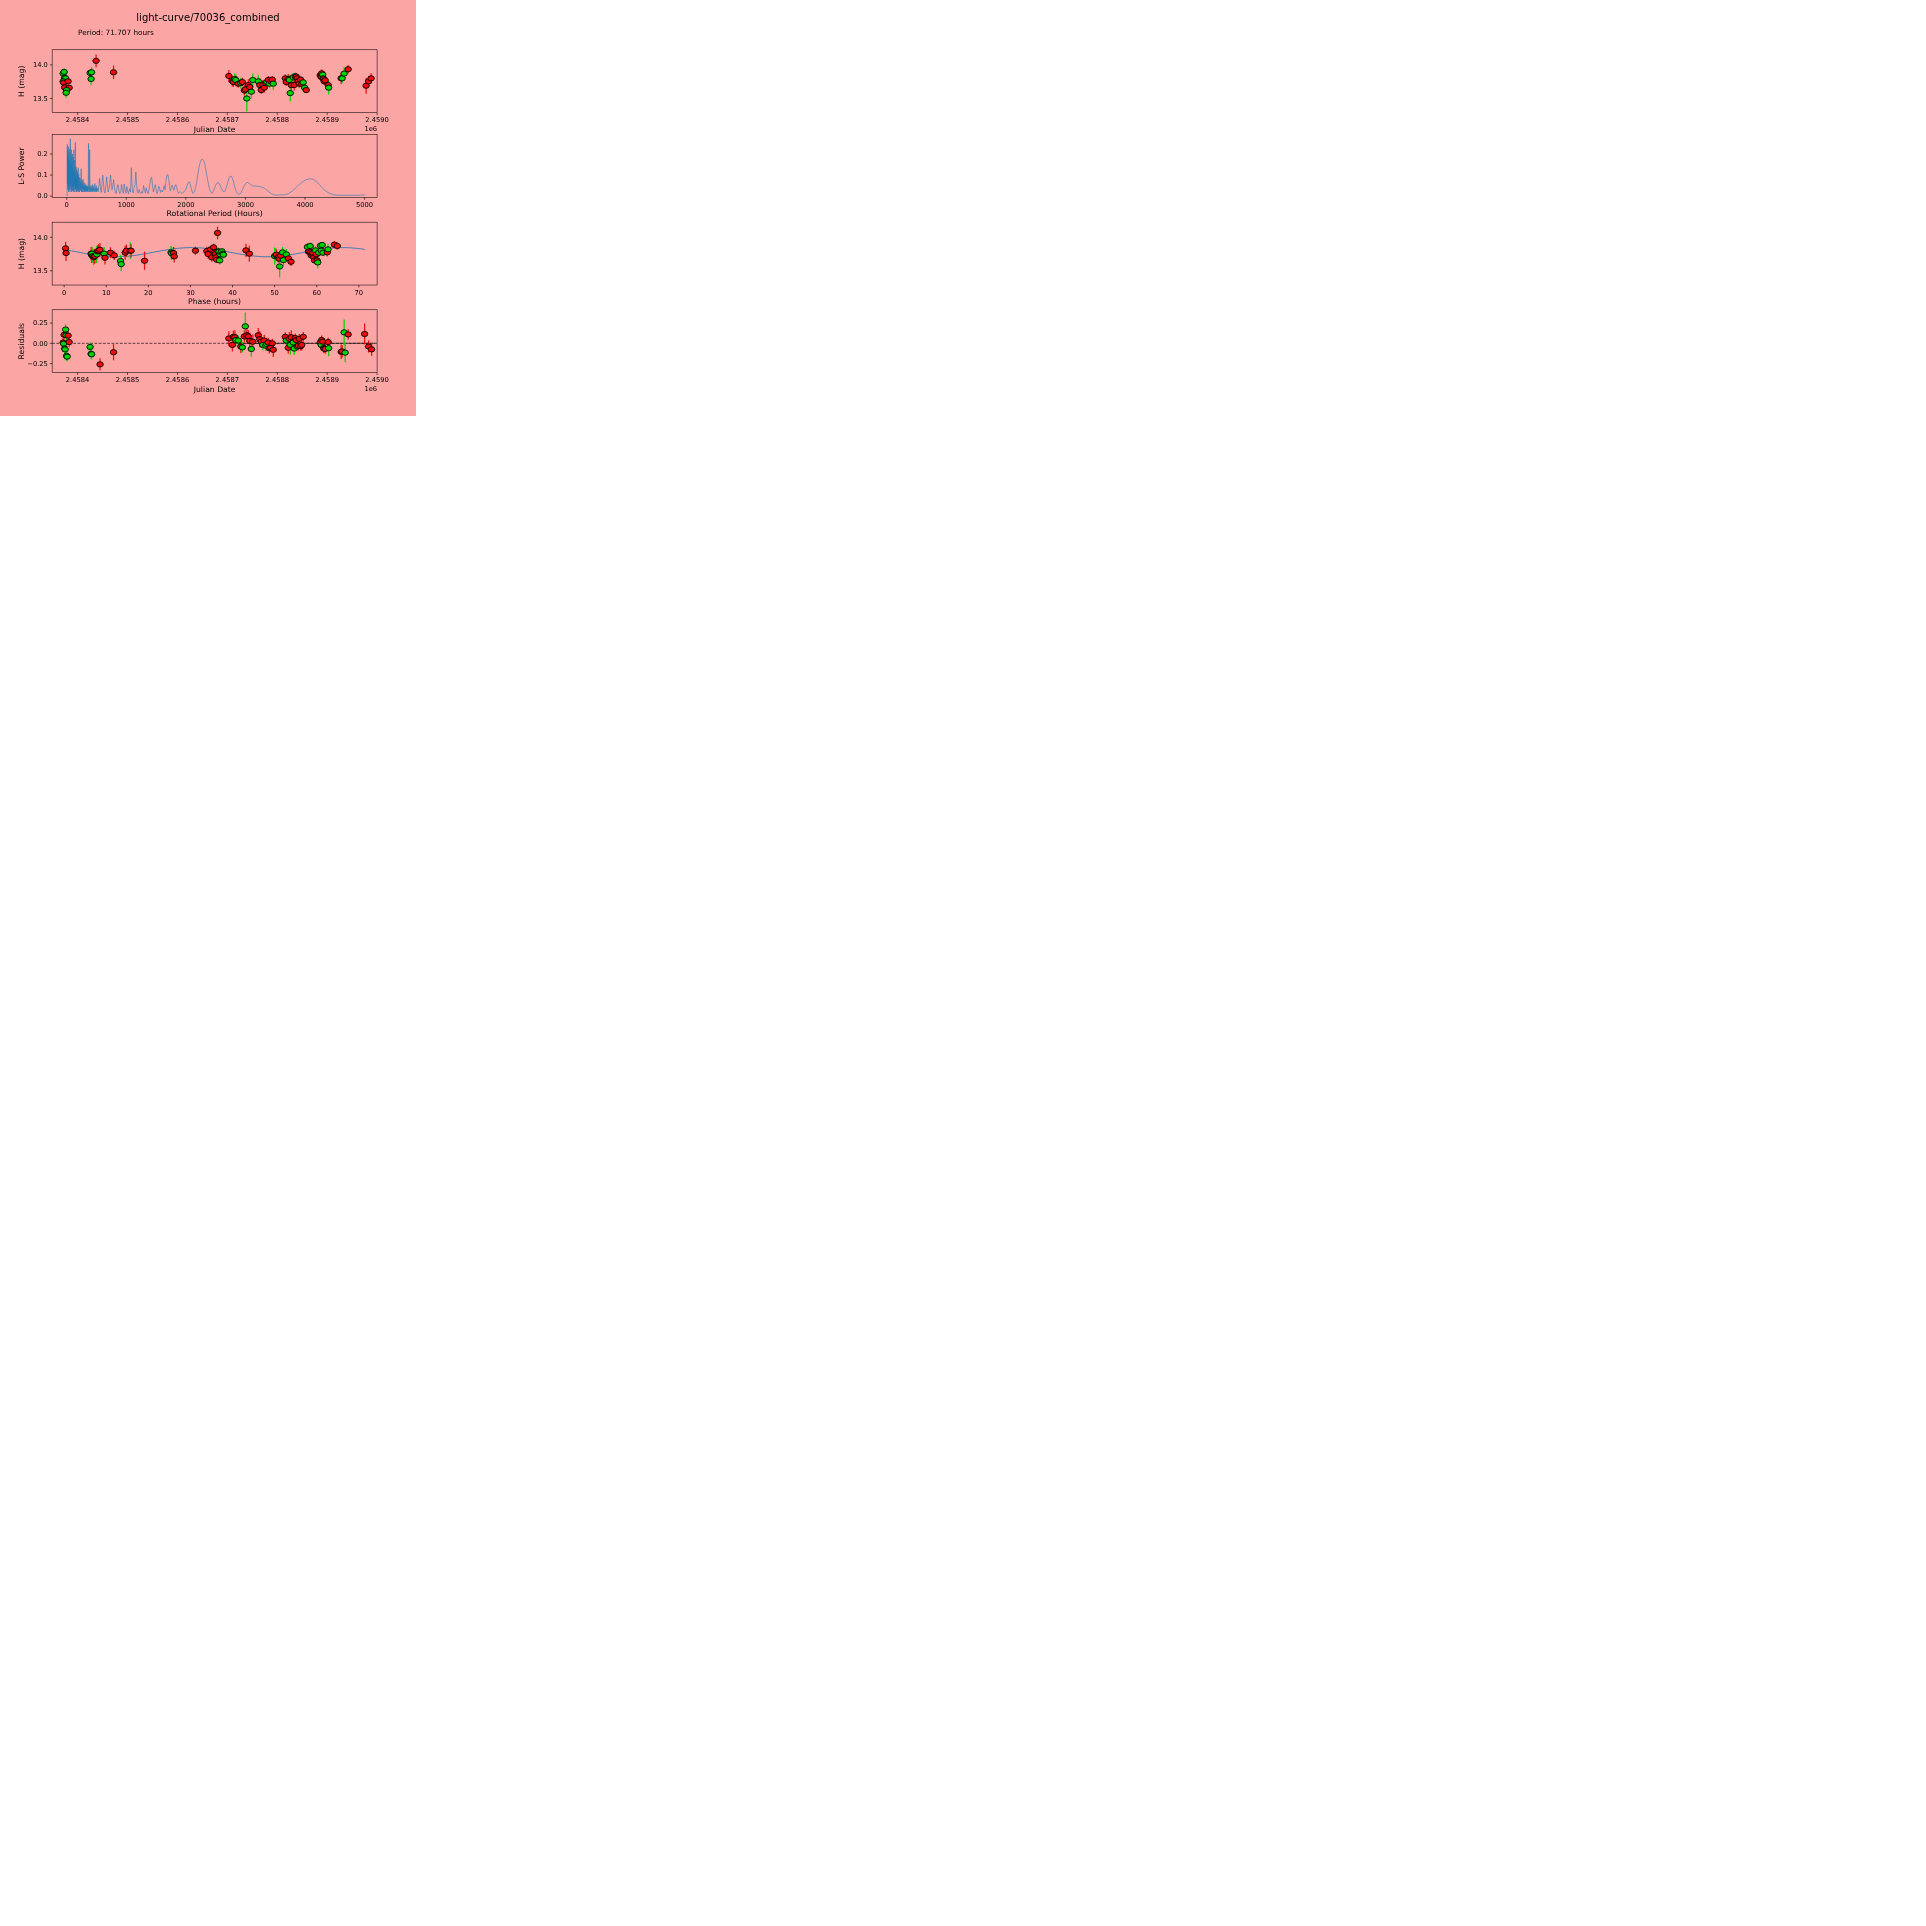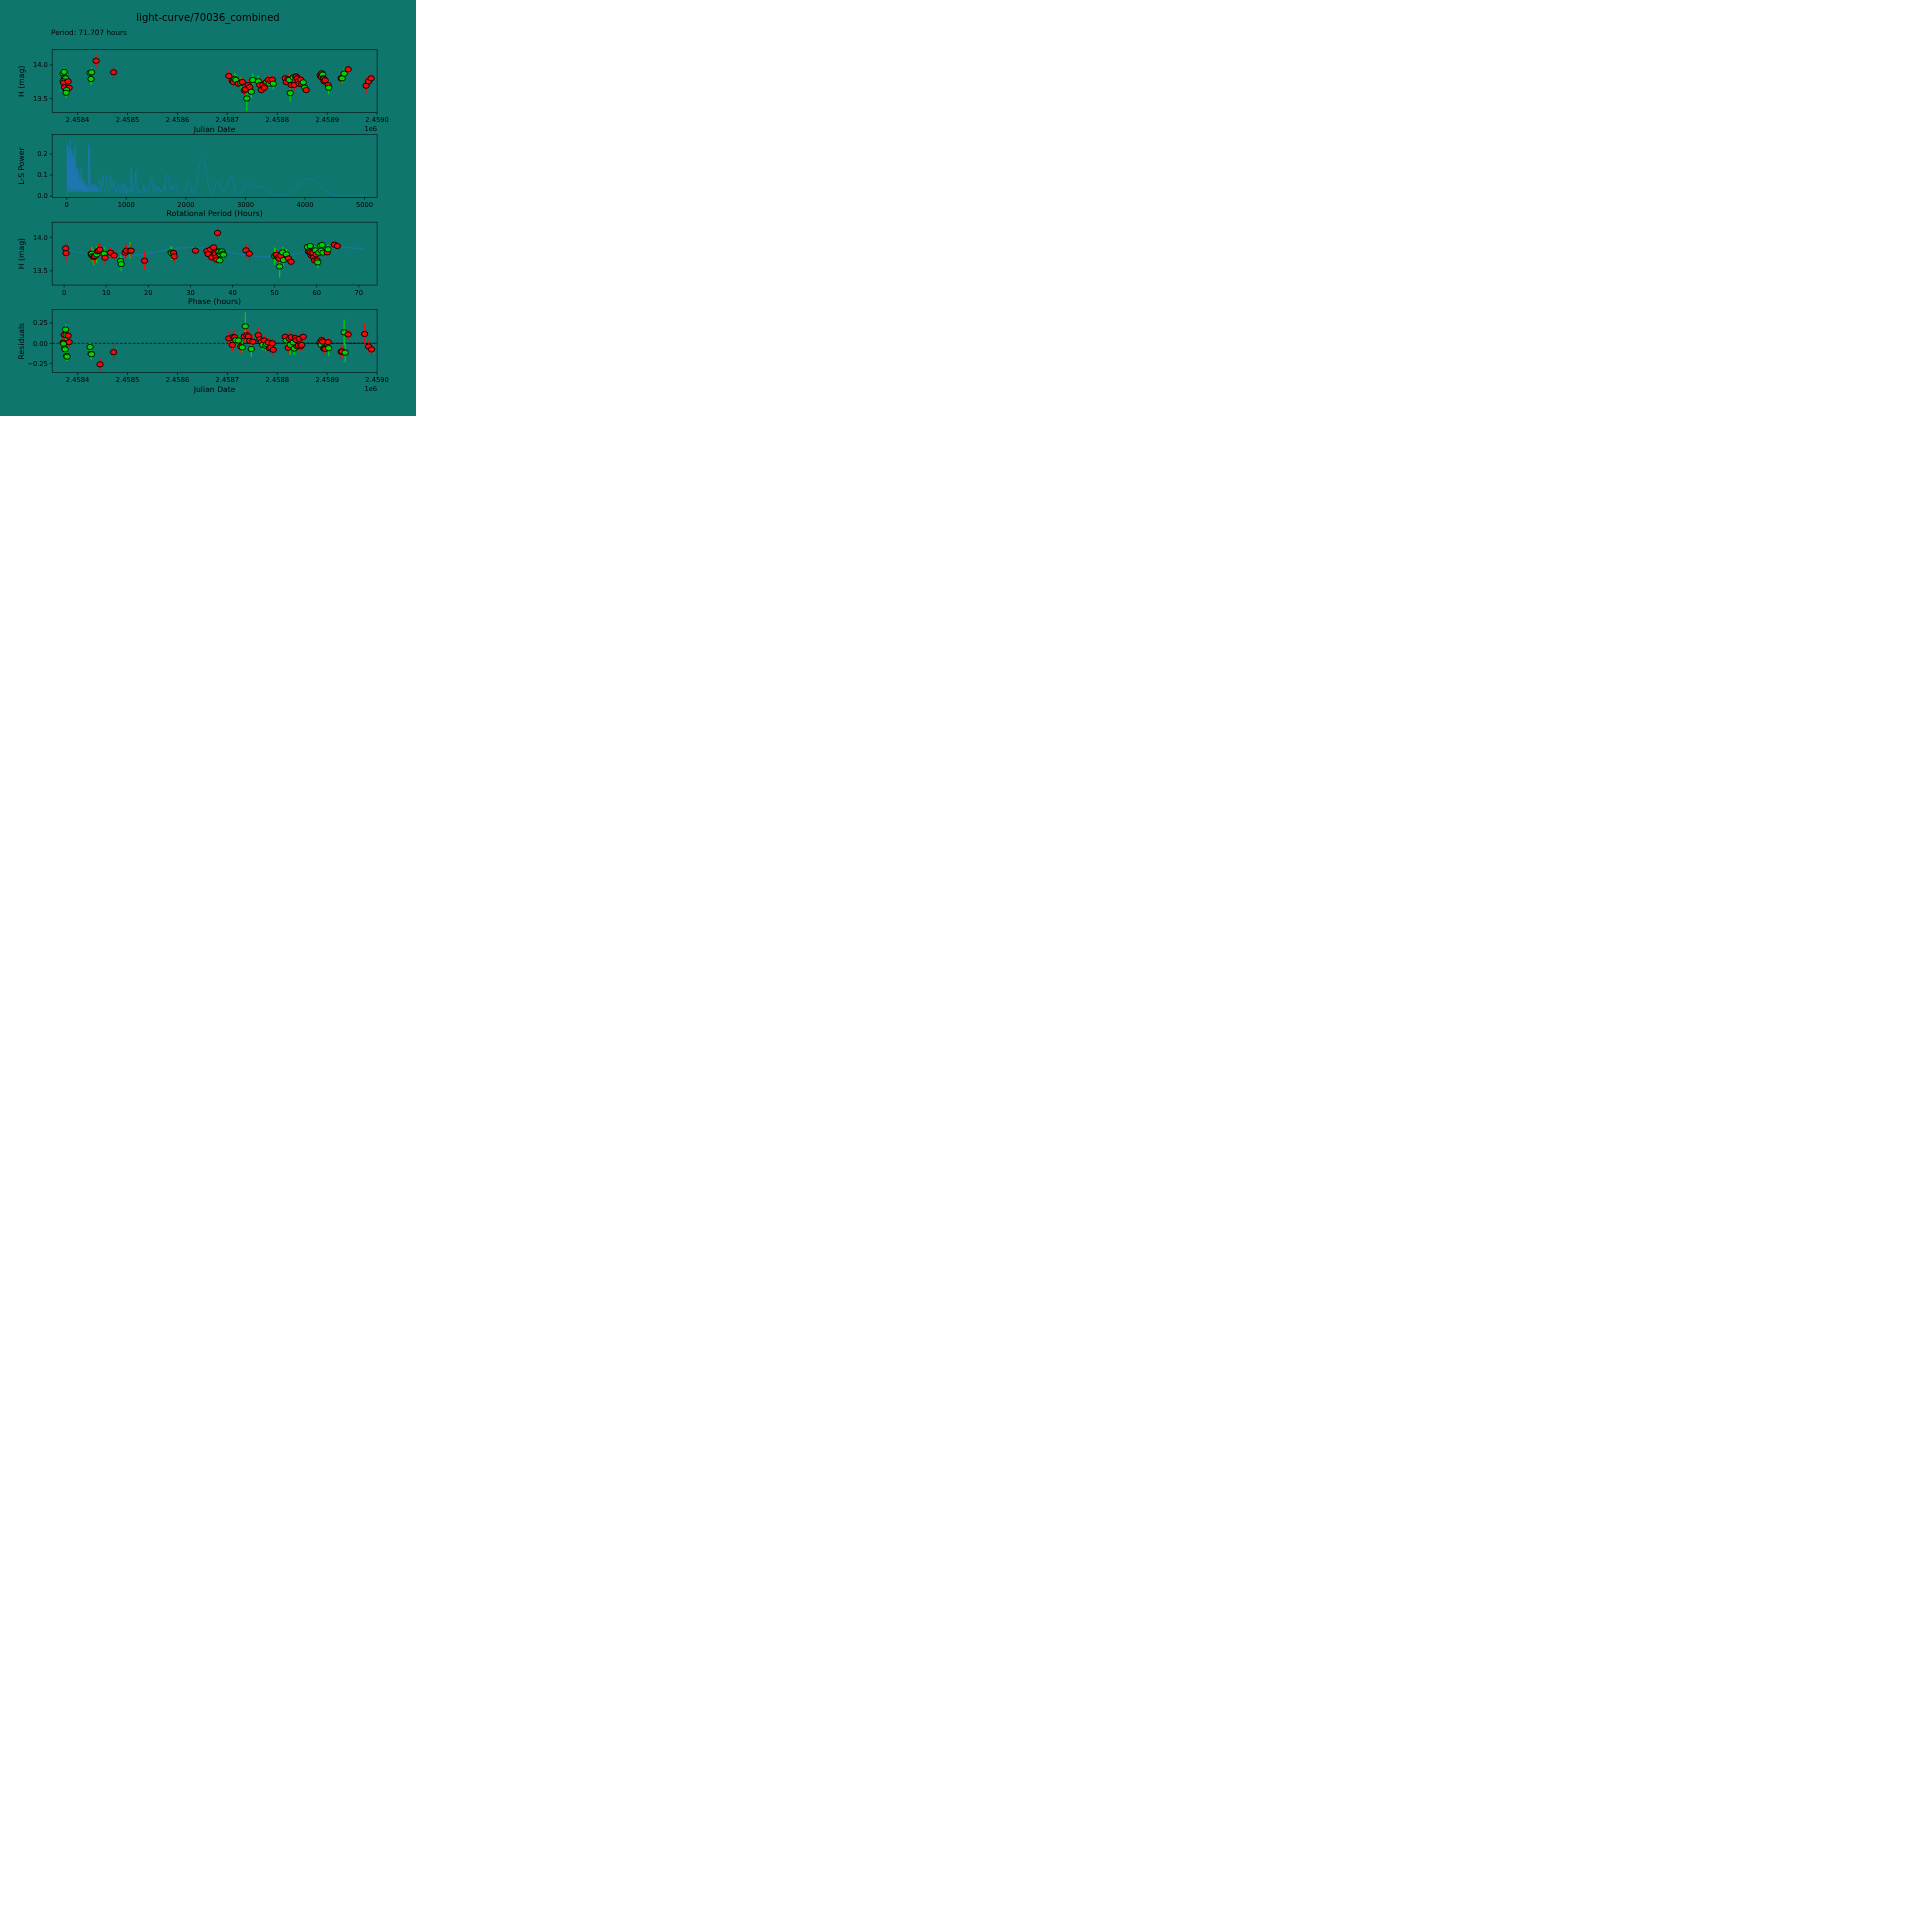--- a/index.html
+++ b/index.html
@@ -1,20 +1,20 @@
 <!DOCTYPE html>
 <html style="font-size:6.2px"><head>
 <meta charset="utf-8">
 <style>
   html,body{margin:0;padding:0;background:#ffffff;}
-  #page{position:relative;width:416px;height:416px;background:#0f766e;
+  #page{position:relative;width:416px;height:416px;background:#fca5a5;
         font-family:"DejaVu Sans","Liberation Sans",sans-serif;}
   #fig-title{position:absolute;top:11.6px;left:0;width:416px;text-align:center;
              font-size:10px;color:#000;}
-  #fig-subtitle{position:absolute;top:28px;left:51px;font-size:7.3px;color:#000;}
+  #fig-subtitle{position:absolute;top:28px;left:78px;font-size:7.3px;color:#000;}
   svg{position:absolute;top:0;left:0;}
   text{fill:#000;}
 </style>
 </head>
 <body>
 
 <div id="page">
   <div id="fig-title">light-curve/70036_combined</div>
   <div id="fig-subtitle">Period: 71.707 hours</div>
   <svg id="fig-svg" width="416" height="416" viewBox="0 0 1080 1080" xmlns="http://www.w3.org/2000/svg">

